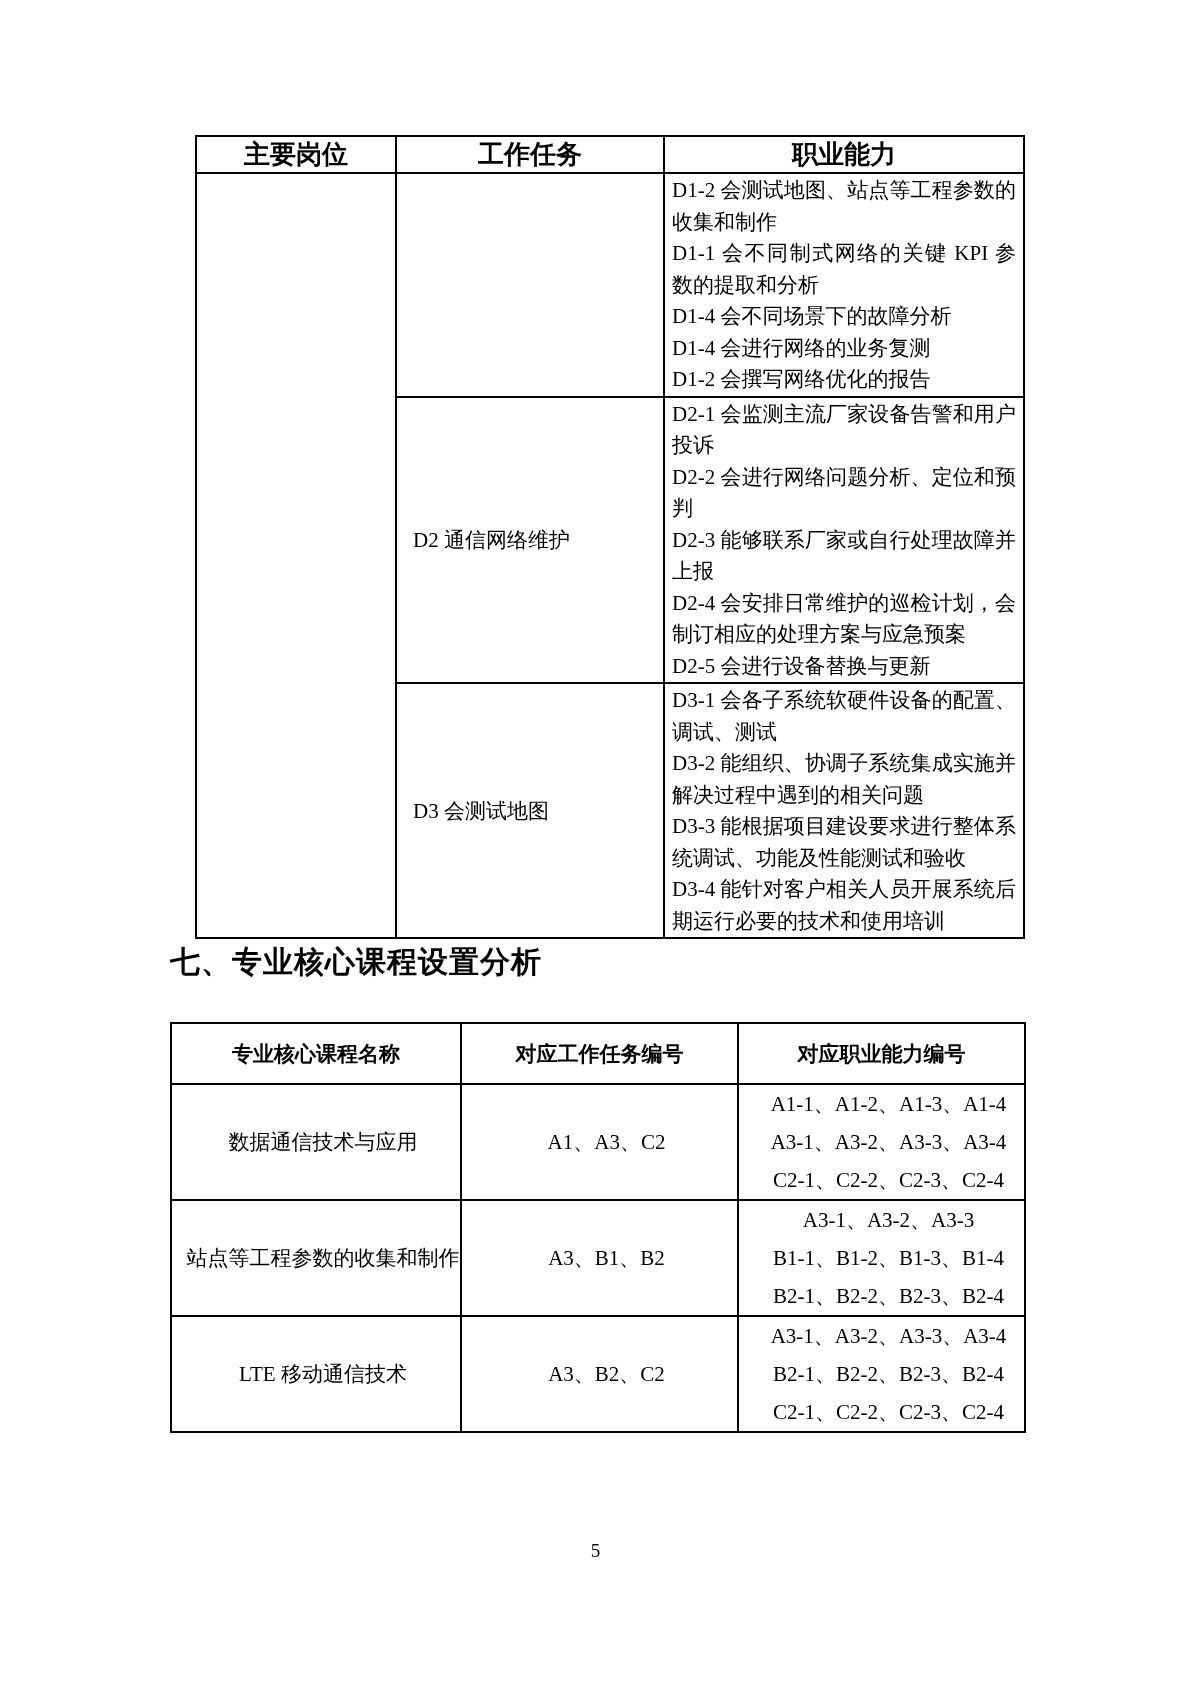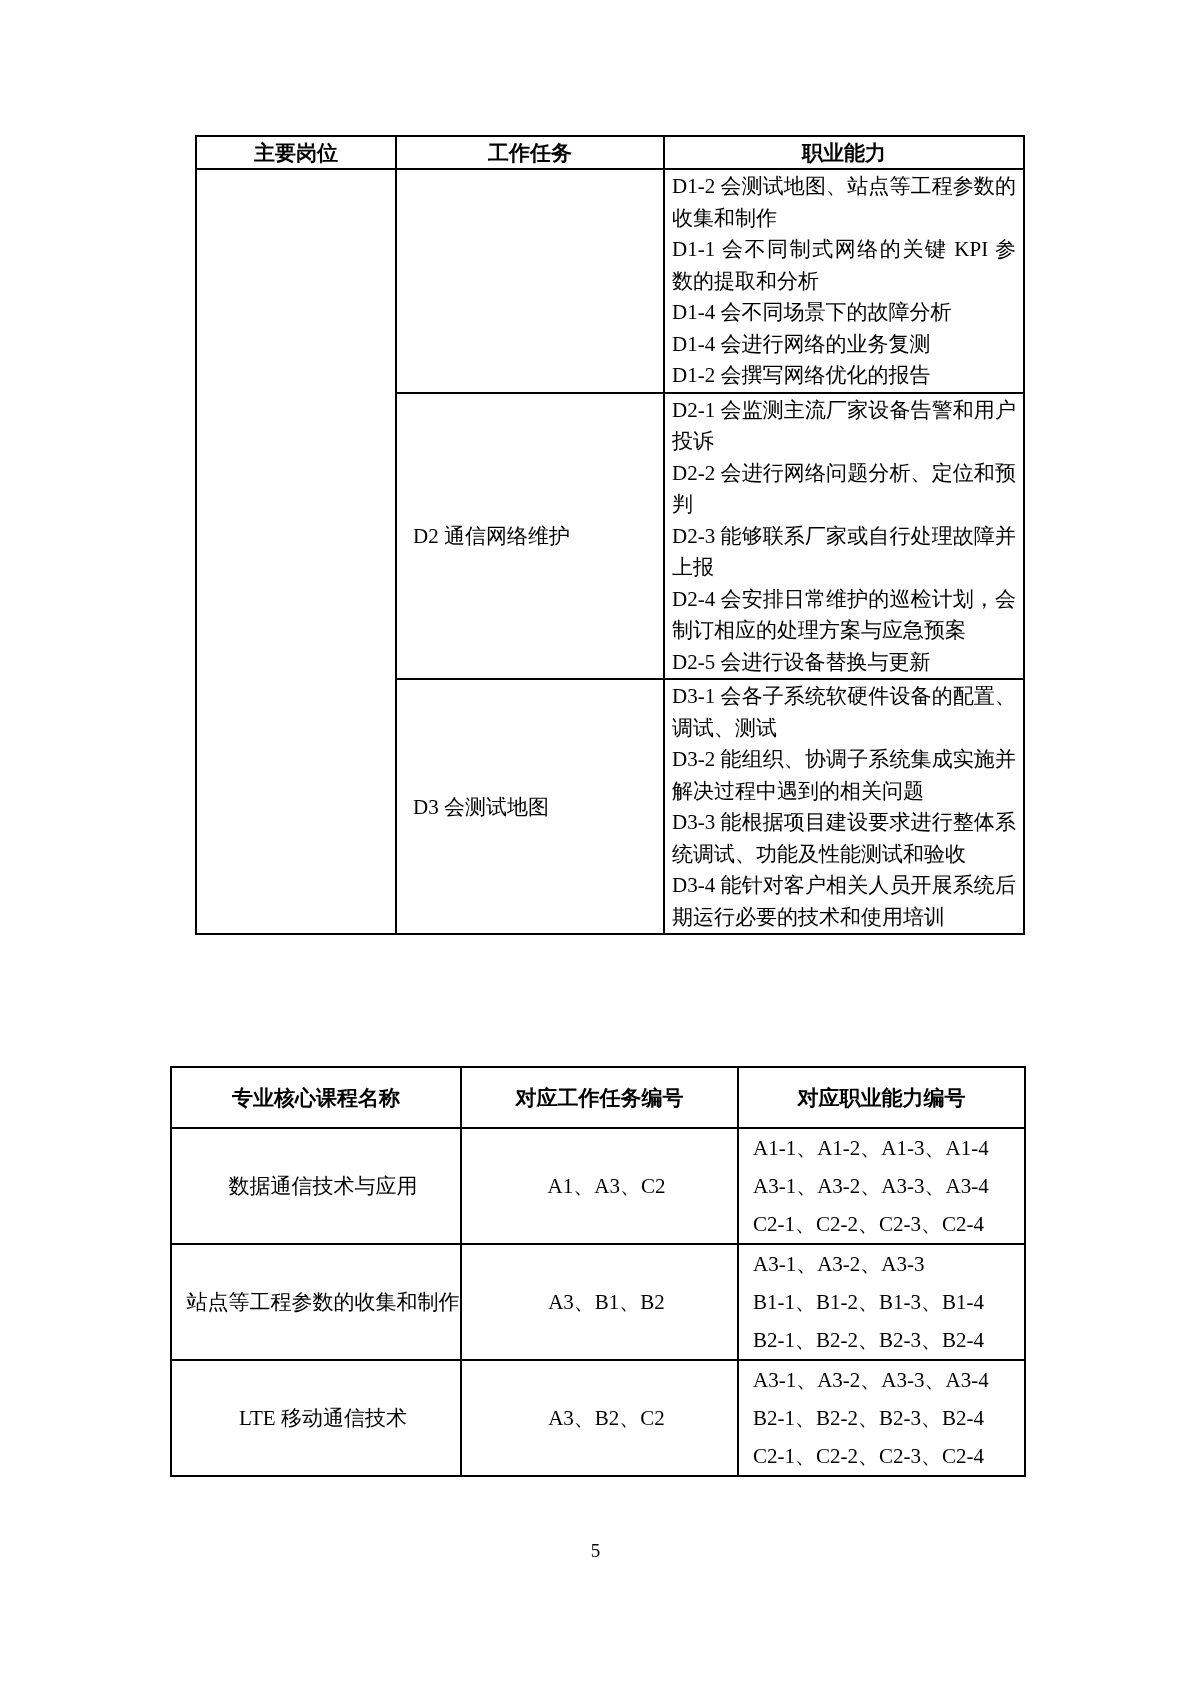--- a/index.html
+++ b/index.html
@@ -17,21 +17,21 @@
   table { border-collapse: collapse; table-layout: fixed; }
   .t1 {
     position: absolute;
     left: 195px;
     top: 135px;
     width: 828px;
   }
   .t1 th, .t1 td { border: 2px solid #000; padding: 0; }
   .t1 th {
     height: 31px;
-    font-size: 21px;
+    font-size: 26px;
     font-weight: bold;
     text-align: center;
     vertical-align: middle;
   }
   .t1 .position-cell { vertical-align: top; }
   .t1 .task-cell {
     vertical-align: middle;
     font-size: 21px;
     padding-left: 16px;
     text-align: left;
@@ -63,33 +63,32 @@
     letter-spacing: 1px;
     white-space: nowrap;
   }
 
   
   .t2 {
     position: absolute;
     left: 170px;
     top: 1022px;
     width: 854px;
-    margin-top: 44px;
   }
   .t2 th, .t2 td { border: 2px solid #000; padding: 0; }
   .t2 th {
     height: 59px;
     font-size: 21px;
     font-weight: bold;
     text-align: center;
     vertical-align: middle;
   }
   .t2 td { font-size: 21px; vertical-align: middle; }
   .t2 .course-cell, .t2 .task-codes-cell { padding-left: 14px; text-align: center; }
-  .t2 .ability-codes-cell { padding-left: 14px; line-height: 38px; text-align: left; }
+  .t2 .ability-codes-cell { padding-left: 14px; line-height: 38px; text-align: center; }
   .t2 .cr1 { height: 111px; }
   .t2 .cr2 { height: 113px; }
   .t2 .cr3 { height: 109px; }
 
   
   .page-number {
     position: absolute;
     top: 1540px;
     left: 0;
     width: 100%;
@@ -142,20 +141,21 @@
         <td class="ability-cell">
           <div class="ability-line">D3-1 会各子系统软硬件设备的配置、调试、测试</div>
           <div class="ability-line">D3-2 能组织、协调子系统集成实施并解决过程中遇到的相关问题</div>
           <div class="ability-line">D3-3 能根据项目建设要求进行整体系统调试、功能及性能测试和验收</div>
           <div class="ability-line">D3-4 能针对客户相关人员开展系统后期运行必要的技术和使用培训</div>
         </td>
       </tr>
     </tbody>
   </table>
 
+  <h2 class="section-heading">七、专业核心课程设置分析</h2>
 
   <table class="t2">
     <colgroup>
       <col style="width:290px">
       <col style="width:277px">
       <col style="width:287px">
     </colgroup>
     <thead>
       <tr>
         <th>专业核心课程名称</th>

